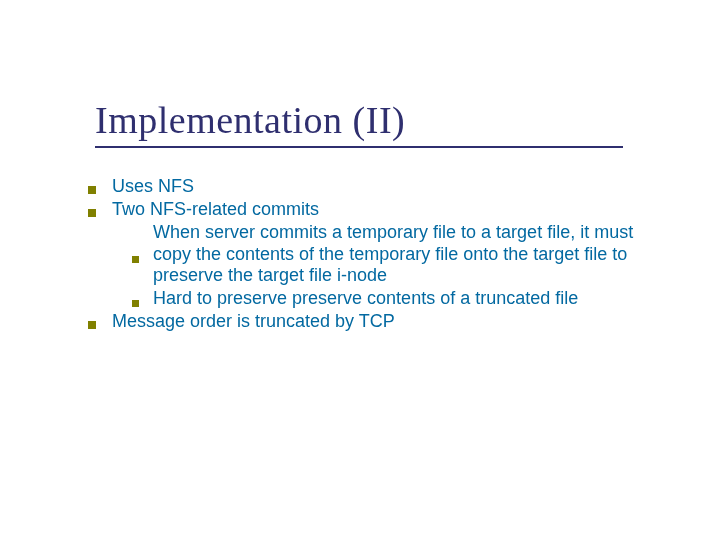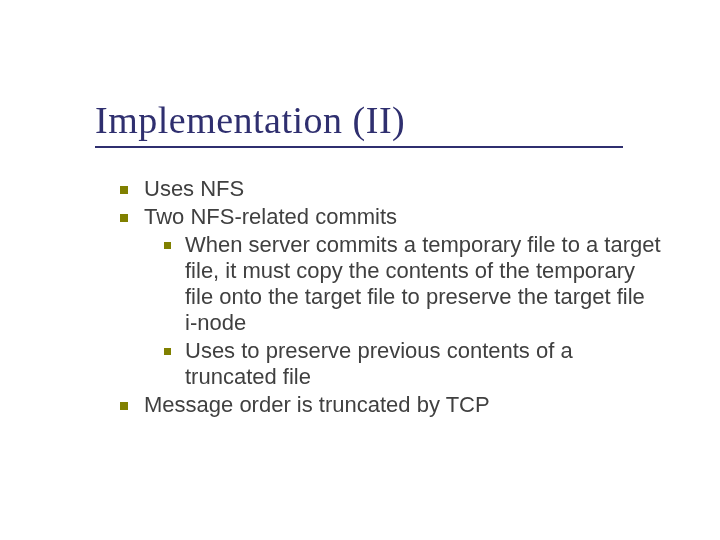--- a/index.html
+++ b/index.html
@@ -30,33 +30,33 @@
     font-weight: normal;
     letter-spacing: 0.5px;
   }
   .rule {
     height: 2px;
     background: #2f2f6f;
     width: 528px;
     margin: 0 0 0 0;
   }
   .body {
-    padding: 28px 58px 0 120px;
-    font-size: 22px;
+    padding: 28px 58px 0 88px;
+    font-size: 18px;
     line-height: 1.18;
-    color: #404040;
+    color: #0369a1;
   }
   .l1 {
     display: flex;
     align-items: flex-start;
     margin-bottom: 2px;
   }
   .l2 {
     display: flex;
-    align-items: flex-start;
+    align-items: center;
     margin-left: 44px;
     margin-bottom: 2px;
   }
   .bullet1 {
     flex: 0 0 auto;
     width: 8px;
     height: 8px;
     background: #808000;
     margin-top: 10px;
     margin-right: 16px;
@@ -95,21 +95,21 @@
       <span class="txt">Two NFS-related commits</span>
     </div>
 
     <div class="l2">
       <span class="bullet2"></span>
       <span class="txt">When server commits a temporary file to a target file, it must copy the contents of the temporary file onto the target file to preserve the target file i-node</span>
     </div>
 
     <div class="l2">
       <span class="bullet2"></span>
-      <span class="txt">Uses to preserve previous contents of a truncated file</span>
+      <span class="txt">Hard to preserve preserve contents of a truncated file</span>
     </div>
 
     <div class="l1">
       <span class="bullet1"></span>
       <span class="txt">Message order is truncated by TCP</span>
     </div>
 
   </div>
 
 </div>

